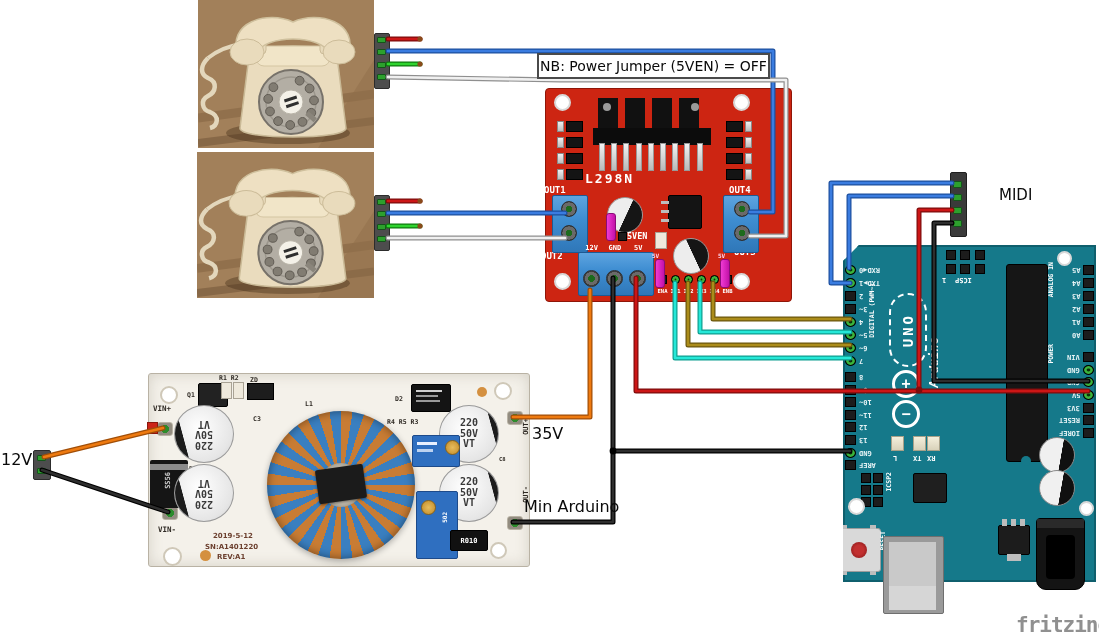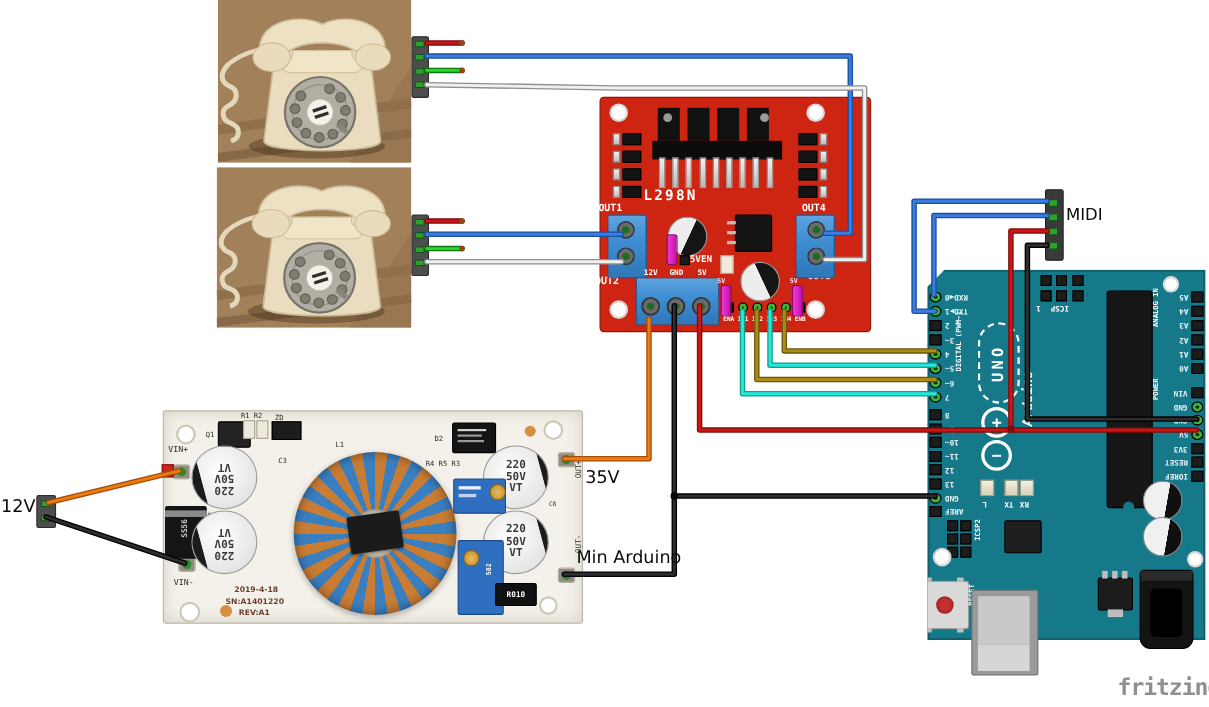--- a/index.html
+++ b/index.html
@@ -2,21 +2,21 @@
 <html><head>
 <meta charset="utf-8">
 <style>
   html,body{margin:0;padding:0;background:#fff}
   #canvas{position:relative;width:1099px;height:643px;background:#fff;overflow:hidden;font-family:"Liberation Sans",sans-serif}
   .abs{position:absolute}
   .r180{transform:rotate(180deg)}
   .vflip{writing-mode:vertical-rl;transform:rotate(180deg)}
   .lbl{font-family:"DejaVu Sans","Liberation Sans",sans-serif;color:#0a0a0a;white-space:nowrap}
   .silk{font-family:"DejaVu Sans Mono","Liberation Mono",monospace;font-weight:bold;color:#fff;white-space:nowrap}
-  .dsilk{font-family:"DejaVu Sans Mono","Liberation Mono",monospace;font-weight:normal;color:#2f2a24;white-space:nowrap}
+  .dsilk{font-family:"DejaVu Sans Mono","Liberation Mono",monospace;font-weight:bold;color:#2f2a24;white-space:nowrap}
   .hole{background:#fff;border:2px solid #d8d8d8;border-radius:50%;box-sizing:border-box}
   .bhole{background:#fff;border:2px solid #cfc8b8;border-radius:50%;box-sizing:border-box}
   .screw{border-radius:50%;border:1px solid #2e2e2e;box-sizing:border-box;
          background:radial-gradient(circle,#1d6b1d 0 3.2px,#6a6a6a 3.4px 6.5px,#404040 6.7px)}
   .pad{border-radius:3px;border:1px solid #b8b2a4;box-sizing:border-box;
        background:radial-gradient(circle,#2c8c2c 0 4px,#928c80 4.2px)}
   .tblock{background:linear-gradient(#5ea4e0,#3f8ed2 40%,#2f77b8);border:1px solid #1d5a94;border-radius:2px}
   .mag{background:linear-gradient(90deg,#ef3bd4,#c311a8);border:1px solid #8a0b78;border-radius:3px}
   .pin{width:11px;height:10px;background:#1c1c1c;border:1px solid #000;box-sizing:border-box;flex:none}
   .on .pin{border-radius:50%;box-shadow:inset 0 0 0 2.6px #3cb43c;background:#0c300c}
@@ -202,21 +202,21 @@
     <div class="abs" style="left:301px;top:156px;width:36px;height:19px;background:#111;border:1px solid #000;border-radius:2px;display:flex;align-items:center;justify-content:center">
       <span class="silk" style="font-size:7px">R010</span>
     </div>
     <div class="abs dsilk" style="left:350px;top:82px;font-size:5.5px">C8</div>
 
     <div class="abs pad" style="left:358px;top:37px;width:16px;height:14px"></div>
     <div class="abs vflip dsilk" style="left:373px;top:44px;font-size:7px">OUT+</div>
     <div class="abs pad" style="left:358px;top:142px;width:16px;height:14px"></div>
     <div class="abs vflip dsilk" style="left:373px;top:112px;font-size:7px">OUT-</div>
 
-    <div class="abs" style="left:64px;top:158px;color:#6b3f2e;font:bold 7px 'DejaVu Sans',sans-serif">2019-4-18</div>
+    <div class="abs" style="left:64px;top:158px;color:#6b3f2e;font:bold 7px 'DejaVu Sans',sans-serif">2019-5-12</div>
     <div class="abs" style="left:56px;top:169px;color:#6b3f2e;font:bold 7px 'DejaVu Sans',sans-serif">SN:A1401220</div>
     <div class="abs" style="left:68px;top:179px;color:#6b3f2e;font:bold 7px 'DejaVu Sans',sans-serif">REV:A1</div>
   </div>
 
   <div class="abs" style="left:545px;top:88px;width:245px;height:212px;background:#cd2512;border:1px solid #8f1608;border-radius:4px">
     <div class="abs hole" style="left:8px;top:5px;width:17px;height:17px"></div>
     <div class="abs hole" style="left:187px;top:5px;width:17px;height:17px"></div>
     <div class="abs hole" style="left:8px;top:184px;width:17px;height:17px"></div>
     <div class="abs hole" style="left:187px;top:184px;width:17px;height:17px"></div>
 
@@ -652,19 +652,20 @@
         <path class="i" stroke="#ee7a10" d="M44 457 L163 428"></path>
       </g>
     <g class="wire">
       <path class="o" stroke="#000" d="M42 470 L168 512"></path>
         <path class="i" stroke="#2e2e2e" d="M42 470 L168 512"></path>
       </g>
     <circle cx="919" cy="390" r="3.4" fill="#7e0d0d"></circle>
     <circle cx="613" cy="451" r="3.4" fill="#000"></circle>
   </svg>
 
-  <div class="abs lbl" style="left:969px;top:186px;font-size:15px">MIDI</div>
+  <div class="abs lbl" style="left:537px;top:53px;width:233px;height:26px;background:#fff;border:2px solid #4a4a4a;box-sizing:border-box;display:flex;align-items:center;justify-content:center;font-size:14px">NB: Power Jumper (5VEN) = OFF</div>
+  <div class="abs lbl" style="left:999px;top:186px;font-size:15px">MIDI</div>
   <div class="abs lbl" style="left:532px;top:424px;font-size:16px">35V</div>
   <div class="abs lbl" style="left:524px;top:497px;font-size:16px">Min Arduino</div>
   <div class="abs lbl" style="left:1px;top:450px;font-size:16px">12V</div>
   <div class="abs" style="left:1016px;top:613px;font-family:'DejaVu Sans Mono','Liberation Mono',monospace;font-size:21px;font-weight:bold;color:#909090;letter-spacing:-1px">fritzing</div>
 
 </div>
 
 </body></html>

